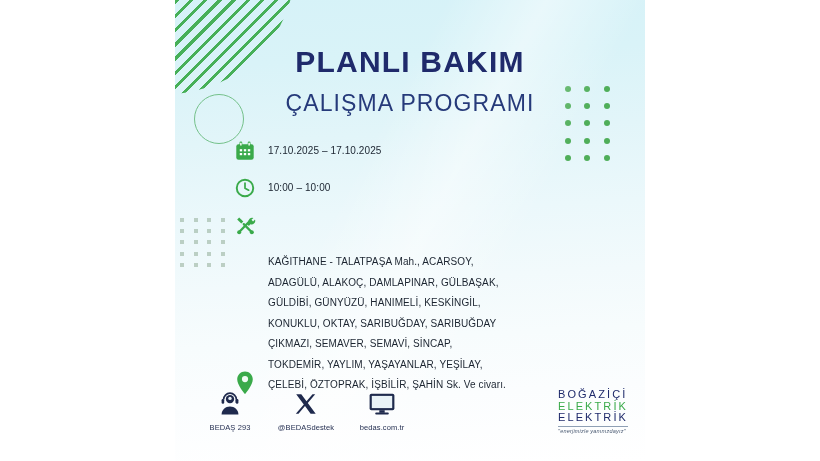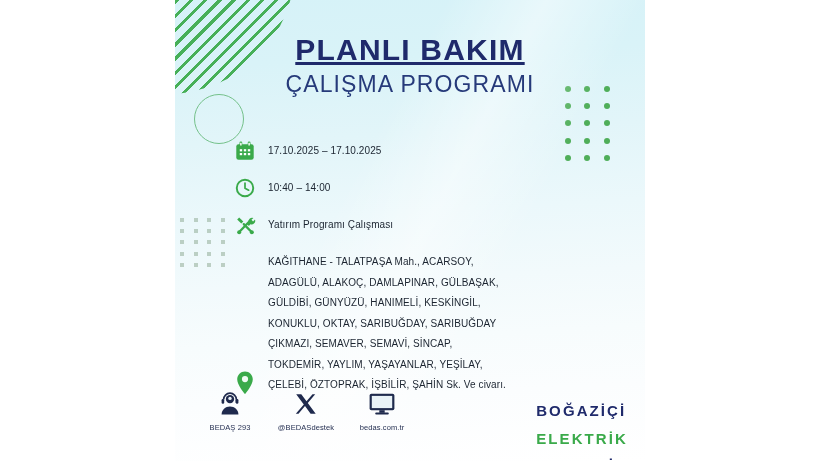--- a/index.html
+++ b/index.html
@@ -53,21 +53,21 @@
   .dots-right{
     position:absolute;left:390px;top:86px;width:58px;height:86px;
     display:grid;grid-template-columns:repeat(3,1fr);grid-template-rows:repeat(5,1fr);
   }
   .dots-right i{width:6px;height:6px;background:#4fae59;border-radius:50%;display:block;}
 
   
   .head{position:absolute;left:0;top:34px;width:470px;text-align:center;z-index:4;}
   .t1{
     font-size:30px;font-weight:bold;letter-spacing:1.2px;color:#1f2a6b;
-    line-height:1.05;margin:0;text-decoration:underline;
+    line-height:1.05;margin:12px;
   }
   .t2{
     font-size:23px;font-weight:normal;letter-spacing:1.1px;color:#263a7a;
     line-height:1.18;margin:5px 0 0 0;text-align:center;
   }
 
   
   .info{position:absolute;left:57px;top:138px;width:390px;z-index:4;}
   .row{display:flex;align-items:flex-start;margin-bottom:11px;}
   .row .ic{width:26px;min-width:26px;height:26px;margin-right:10px;display:flex;align-items:center;justify-content:center;}
@@ -79,21 +79,21 @@
   .row.addr .ic{padding-top:1px;}
   .row.addr .tx{line-height:20.5px;white-space:pre-line;}
 
   
   .footer{position:absolute;left:0;bottom:10px;width:470px;height:66px;z-index:4;}
   .contacts{position:absolute;left:24px;top:4px;display:flex;}
   .cbox{width:62px;text-align:center;margin-right:14px;}
   .cbox .gl{height:30px;display:flex;align-items:center;justify-content:center;}
   .cbox .lb{font-size:7.5px;color:#1f2a4d;margin-top:4px;letter-spacing:.1px;white-space:nowrap;}
   .logo{position:absolute;right:17px;top:4px;text-align:left;}
-  .logo .ln{font-size:15px;font-weight:bold;letter-spacing:2.1px;line-height:11.5px;margin-top:16px;}
+  .logo .ln{font-size:11px;font-weight:normal;letter-spacing:2.1px;line-height:11.5px;}
   .ln.a{color:#1f2a6b;}
   .ln.b{color:#3aaa4a;}
   .ln.c{color:#1f2a6b;}
   .logo .tag{
     font-size:5.5px;color:#4a5a72;font-style:italic;letter-spacing:.2px;
     border-top:1px solid #8fa0b5;margin-top:2px;padding-top:1.5px;
   }
   svg{display:block;}
 </style>
 </head>
@@ -178,39 +178,38 @@
         <span class="tx">17.10.2025 – 17.10.2025</span>
       </div>
 
       <div class="row">
         <span class="ic">
           <svg width="22" height="22" viewBox="0 0 24 24">
             <circle cx="12" cy="12" r="9" fill="none" stroke="#3aaa4a" stroke-width="2.1"></circle>
             <path d="M12 6.6 V12.3 L16 14.4" fill="none" stroke="#3aaa4a" stroke-width="1.9" stroke-linecap="round" stroke-linejoin="round"></path>
           </svg>
         </span>
-        <span class="tx">10:40 – 14:00</span>
+        <span class="tx">10:00 – 10:00</span>
       </div>
 
       <div class="row">
         <span class="ic">
           <svg width="23" height="23" viewBox="0 0 24 24">
             <g stroke="#3aaa4a" stroke-width="2.4" stroke-linecap="round">
               <line x1="5.2" y1="19" x2="16.5" y2="7.3"></line>
             </g>
             <path d="M20.3 4.1a3.9 3.9 0 0 0-5.1 4.8l-1.6 1.6 1.9 1.9 1.6-1.6a3.9 3.9 0 0 0 4.8-5.1l-2 2-1.7-1.7z" fill="#3aaa4a"></path>
             <g stroke="#3aaa4a" stroke-width="2.4" stroke-linecap="round">
               <line x1="18.6" y1="19" x2="10.2" y2="10.6"></line>
             </g>
             <path d="M5.4 3.6 3.3 5.7l4.3 4.3 2.1-2.1z" fill="#3aaa4a"></path>
             <circle cx="5.4" cy="19" r="2.1" fill="#3aaa4a"></circle>
             <circle cx="18.6" cy="19" r="2.1" fill="#3aaa4a"></circle>
           </svg>
         </span>
-        <span class="tx">Yatırım Programı Çalışması</span>
       </div>
 
       <div class="row addr">
         <span class="ic">
           <svg width="22" height="26" viewBox="0 0 24 28">
             <path d="M12 1.4c-4.7 0-8.5 3.8-8.5 8.5 0 6.1 7.3 14.9 8 15.7.3.3.7.3 1 0 .7-.8 8-9.6 8-15.7 0-4.7-3.8-8.5-8.5-8.5z" fill="#3aaa4a"></path>
             <circle cx="12" cy="9.7" r="3.4" fill="#f0fbf4"></circle>
           </svg>
         </span>
         <span class="tx">KAĞITHANE - TALATPAŞA Mah., ACARSOY,

